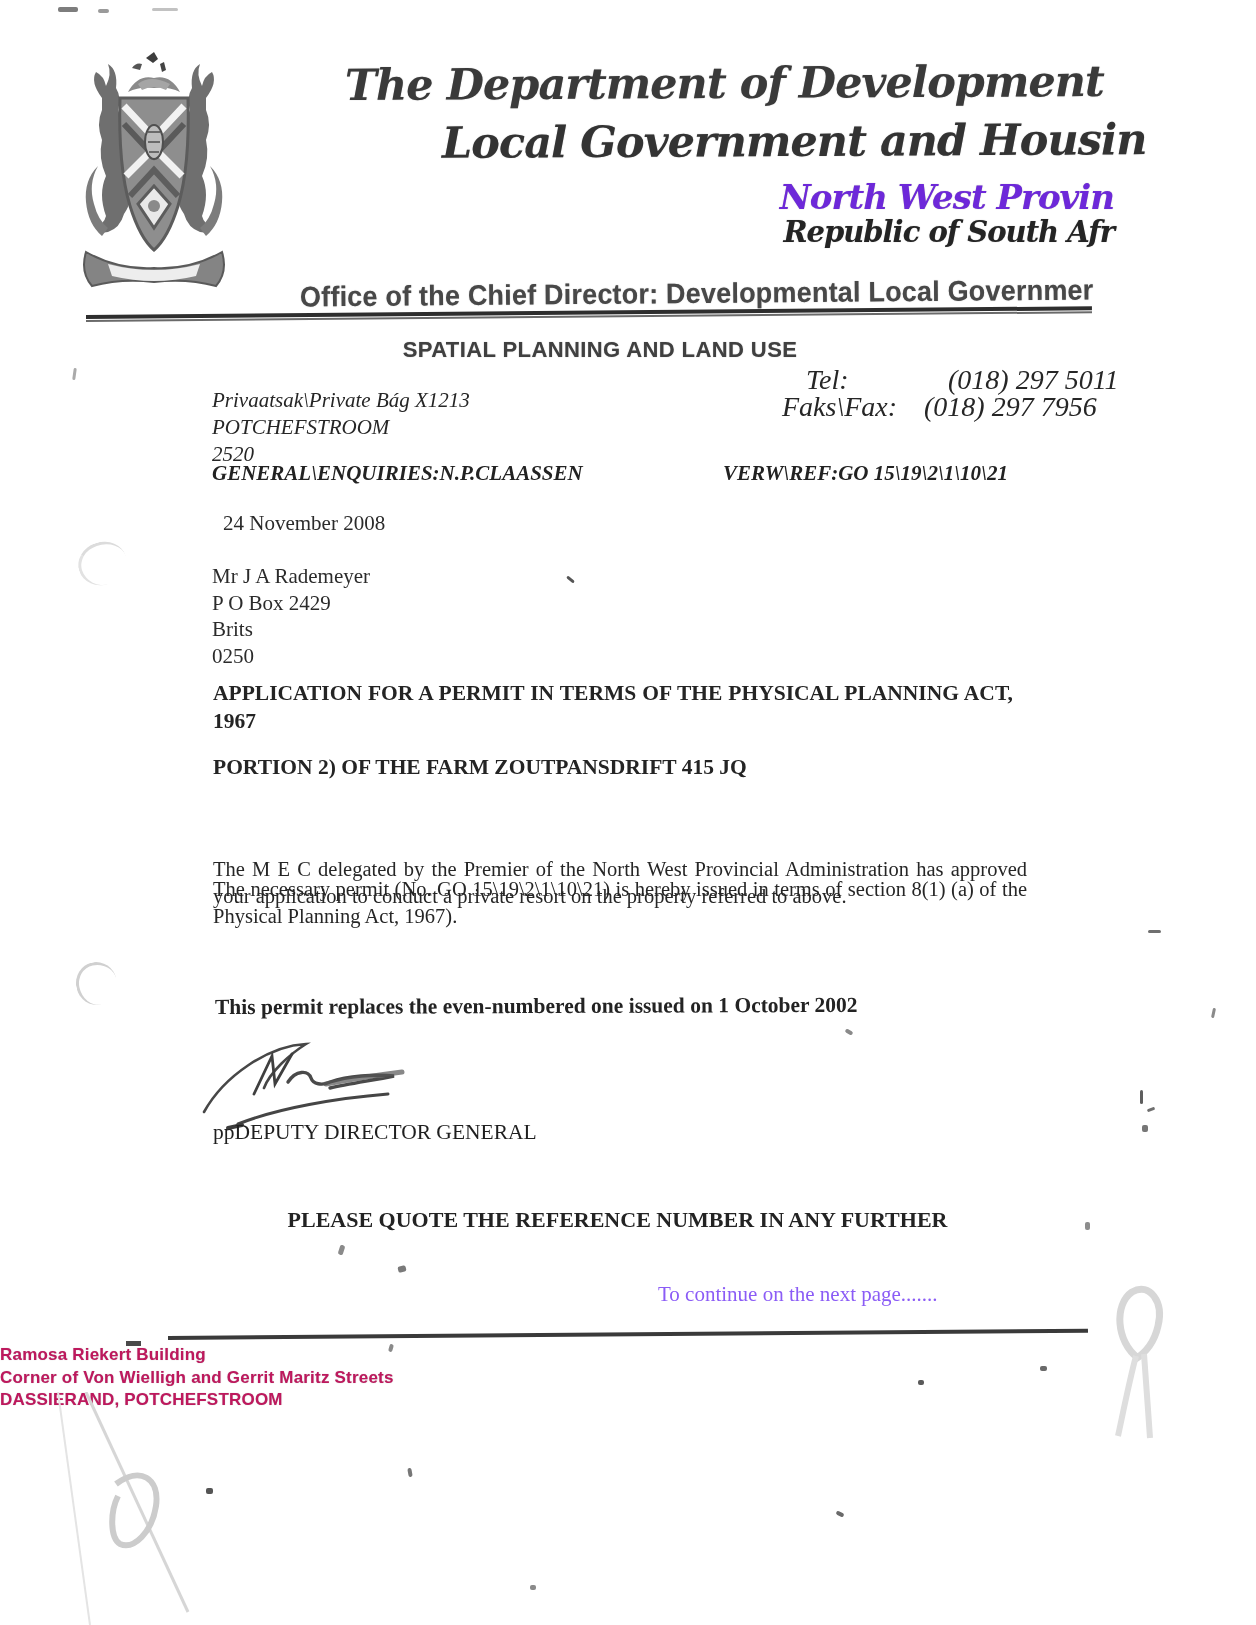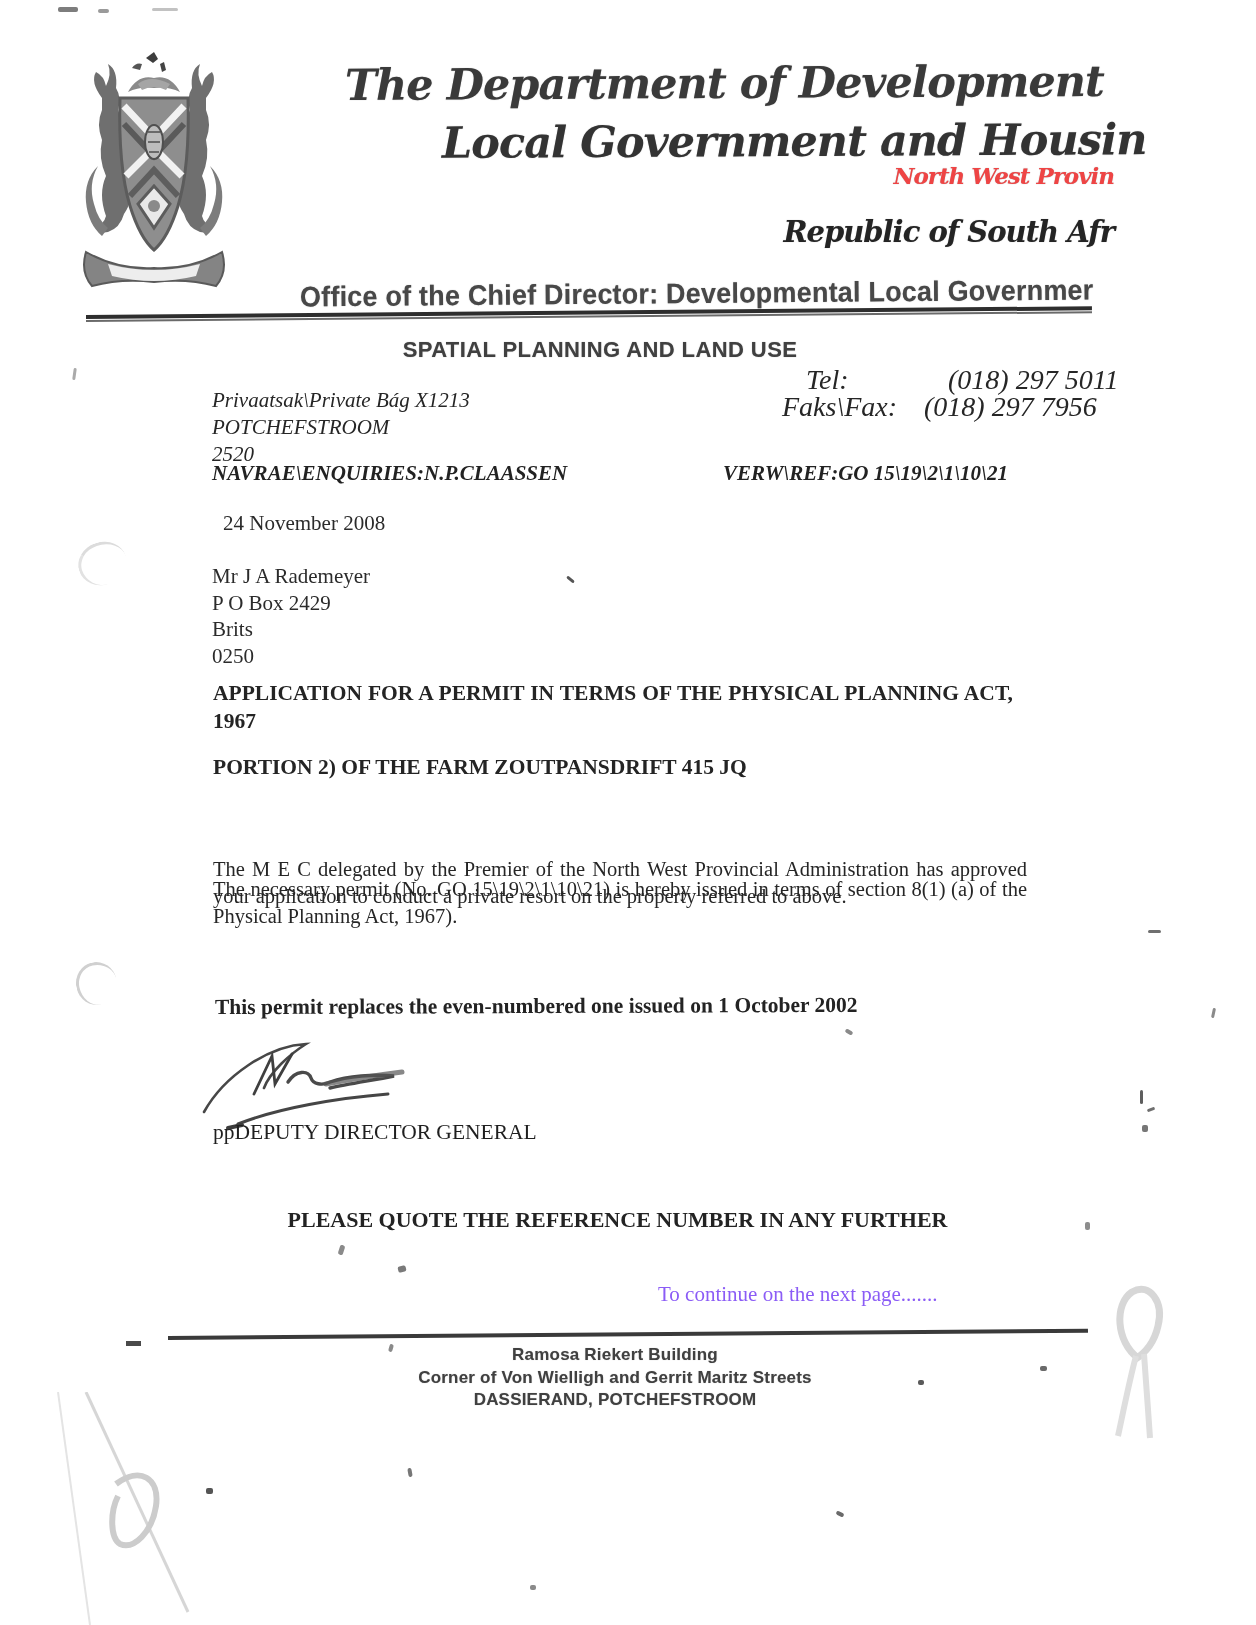--- a/index.html
+++ b/index.html
@@ -9,21 +9,21 @@
   }
   .abs{position:absolute;}
   
   .mast{
     font-family:"DejaVu Serif", serif;font-style:italic;font-weight:700;
     white-space:nowrap;letter-spacing:-1px;color:#3a3a3a;
     text-shadow:0 0 1px rgba(70,70,70,.45);
   }
   .mast1{top:58px;right:152px;font-size:43px;transform:rotate(-0.3deg);}
   .mast2{top:116px;right:110px;font-size:43px;color:#333;transform:rotate(-0.3deg);}
-  .mast3{top:162px;right:142px;font-size:23px;color:#ef4444;}
+  .mast3{top:177px;right:142px;font-size:34px;color:#6d28d9;}
   .mast4{top:215px;right:142px;font-size:29px;color:#242424;}
   .office{
     left:300px;top:282px;font-family:"Liberation Sans", sans-serif;font-weight:700;
     font-size:27px;color:#484848;white-space:nowrap;transform:rotate(-0.5deg) scaleY(1.05);
     transform-origin:left center;letter-spacing:0.2px;
     text-shadow:0 0 1px rgba(80,80,80,.5);
   }
   .rulewrap{left:86px;top:315px;width:1006px;transform:rotate(-0.5deg);transform-origin:left center;}
   .rule-a{height:4px;background:#2e2e2e;}
   .rule-b{height:2px;background:#6a6a6a;margin-top:1px;}
@@ -52,23 +52,23 @@
   .signoff{left:213px;top:1120px;font-size:21.5px;color:#1f1f1f;}
   .quote{
     left:0;top:1206px;width:1235px;text-align:center;font-weight:700;
     font-size:22px;line-height:28px;color:#232323;
   }
   .continue{left:658px;top:1282px;font-size:21px;color:#8b5cf6;}
   .footrulewrap{left:168px;top:1336px;width:920px;transform:rotate(-0.45deg);transform-origin:left center;}
   .foot-rule{height:4px;background:#3a3a3a;}
   .foot-dash{left:126px;top:1341px;width:15px;height:5px;background:#4a4a4a;}
   .footer{
-    left:0;top:1344px;width:1230px;text-align:center;
+    left:0;top:1344px;width:1230px;text-align:left;
     font-family:"Liberation Sans", sans-serif;font-weight:700;font-size:17px;
-    line-height:22.5px;color:#404040;letter-spacing:0.2px;
+    line-height:22.5px;color:#be185d;letter-spacing:0.2px;
     text-shadow:0 0 1px rgba(90,90,90,.4);
   }
   .mark{position:absolute;border-radius:2px;}
   .arc{position:absolute;border:0 solid transparent;border-radius:50%;background:transparent;}
 </style>
 </head>
 <body>
 
 <div class="page">
 
@@ -129,21 +129,21 @@
     <div class="telrow">
       <span class="tel-label tel">Tel:</span>
       <span>(018) 297 5011</span>
     </div>
     <div class="telrow">
       <span class="tel-label">Faks\Fax:</span>
       <span>(018) 297 7956</span>
     </div>
   </div>
 
-  <div class="abs enq">NAVRAE\ENQUIRIES:N.P.CLAASSEN</div>
+  <div class="abs enq">GENERAL\ENQUIRIES:N.P.CLAASSEN</div>
   <div class="abs ref">VERW\REF:GO 15\19\2\1\10\21</div>
 
   <div class="abs date">24 November 2008</div>
 
   <div class="abs recipient">
     <div>Mr J A Rademeyer</div>
     <div>P O Box 2429</div>
     <div>Brits</div>
     <div>0250</div>
   </div>

